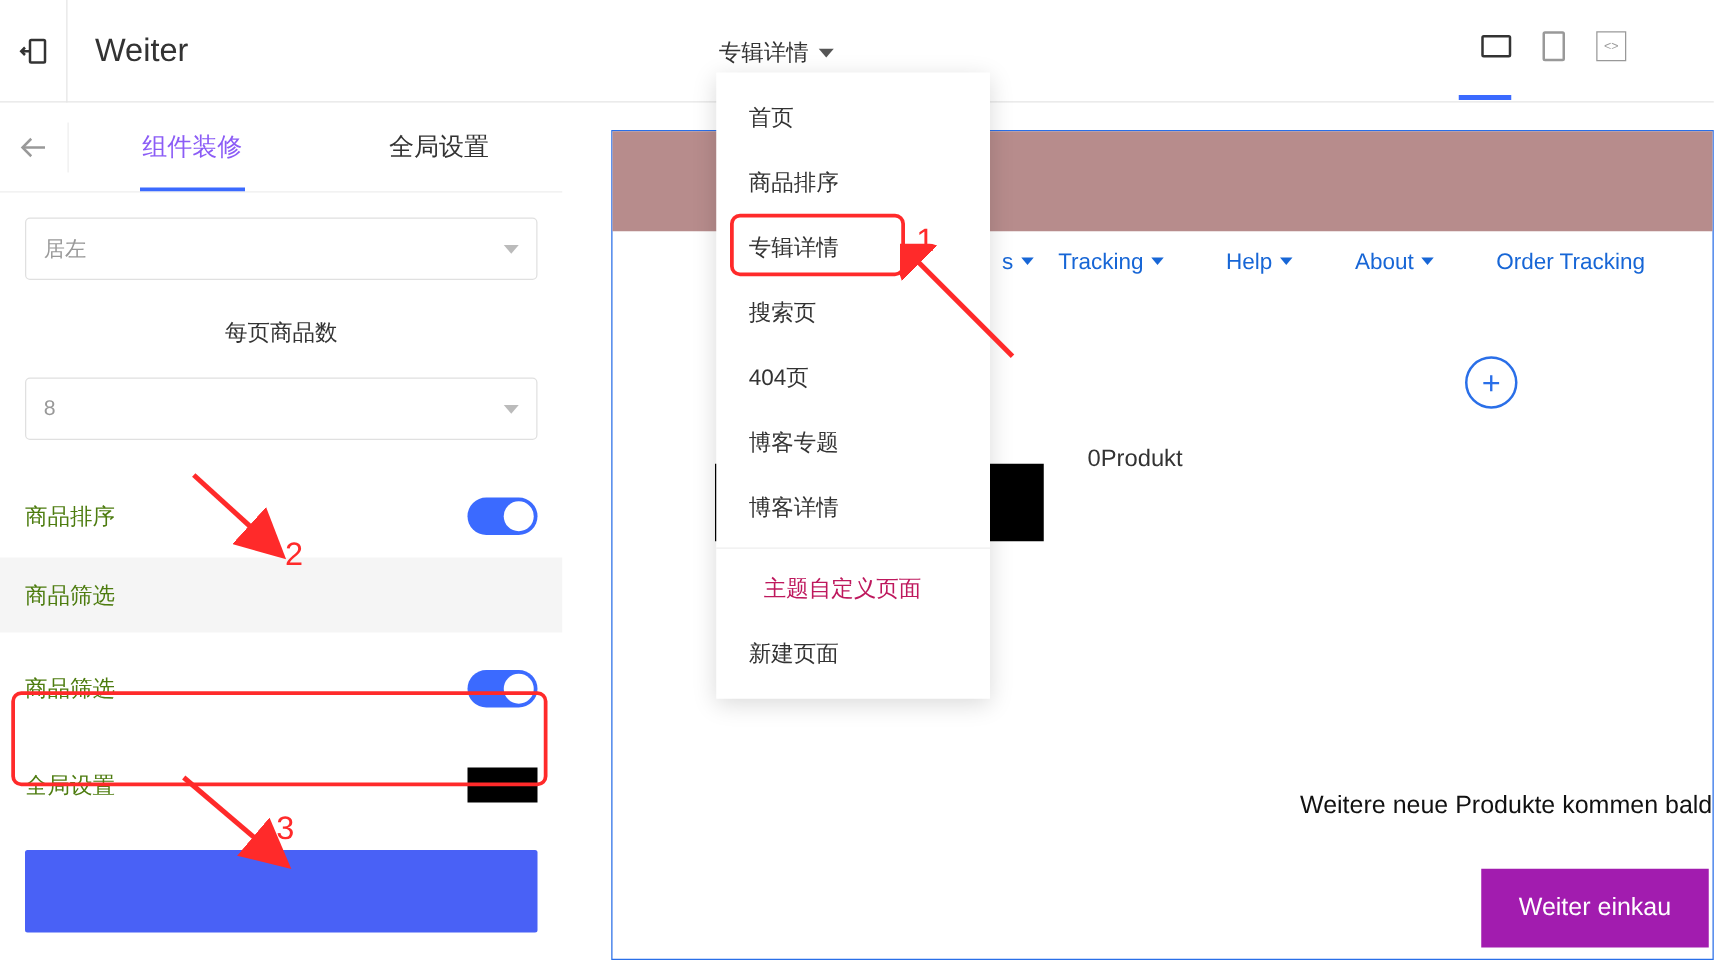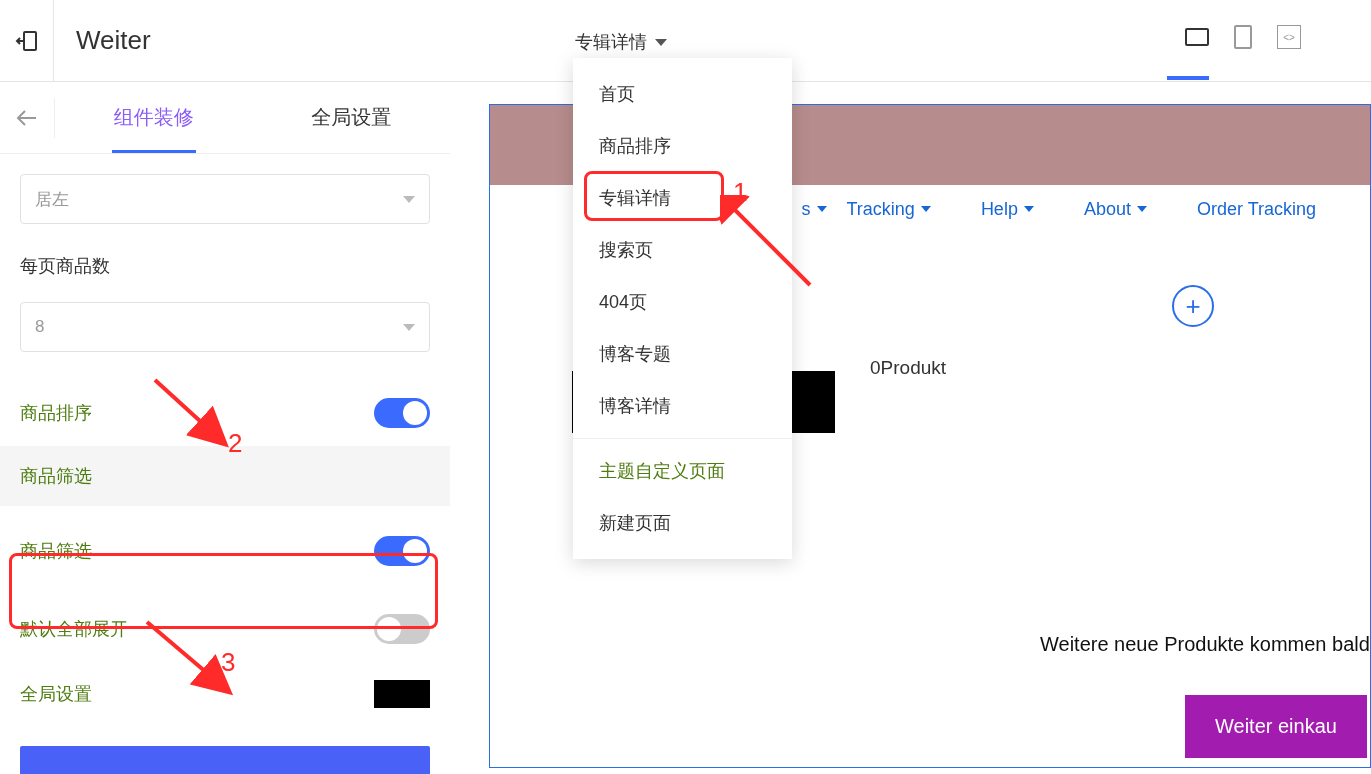--- a/index.html
+++ b/index.html
@@ -17,21 +17,21 @@
 .vp-tab-underline { position: absolute; left: 1167px; top: 76px; width: 42px; height: 4px; background: #3b6aff; }
 
 .sidebar { width: 450px; height: calc(100% - 82px); position: relative; float: left; overflow: hidden; }
 .side-head { height: 72px; display: flex; align-items: center; border-bottom: 1px solid #eee; }
 .back-arrow { width: 55px; display: flex; align-items: center; justify-content: center; border-right: 1px solid #eee; height: 40px; }
 .tabs { display: flex; flex: 1; }
 .tab { flex: 1; text-align: center; font-size: 20px; color: #333; position: relative; cursor: pointer; }
 .tab.active { color: #8b5cf6; }
 .tab.active::after { content: ""; position: absolute; left: 50%; transform: translateX(-50%); bottom: -22px; width: 84px; height: 3px; background: #3b6aff; }
 
-.controls { padding: 12px 20px; }
+.controls { padding: 12px 20px; text-align: center; }
 .select-box { height: 50px; border: 1px solid #e0e0e0; border-radius: 4px; display: flex; align-items: center; justify-content: space-between; padding: 0 14px; color: #999; font-size: 17px; margin-top: 8px; }
 .chev { width: 0; height: 0; border-left: 6px solid transparent; border-right: 6px solid transparent; border-top: 7px solid #bbb; }
 
 .field-label { font-size: 18px; color: #333; margin-top: 30px; margin-bottom: 24px; }
 .row { display: flex; align-items: center; justify-content: space-between; padding: 18px 20px; font-size: 18px; color: #4d7c0f; }
 .row-grey { background: #f5f5f5; }
 
 .toggle { width: 56px; height: 30px; border-radius: 30px; background: #ccc; position: relative; }
 .toggle.on { background: #3b6aff; }
 .toggle .knob { width: 24px; height: 24px; background: #fff; border-radius: 50%; position: absolute; top: 3px; left: 3px; transition: left .2s; }
@@ -57,21 +57,21 @@
 
 .preview-body { padding: 20px 0 0 82px; position: relative; }
 .prod-count { position: absolute; left: 380px; top: 124px; font-size: 19px; color: #333; }
 .black-box { width: 263px; height: 62px; background: #000; margin-top: 118px; }
 .msg { position: absolute; left: 550px; top: 400px; font-size: 20px; color: #111; white-space: nowrap; }
 .black-btn { position: absolute; left: 695px; top: 462px; background: #a21caf; color: #fff; font-size: 20px; padding: 20px 30px; white-space: nowrap; }
 
 .dropdown { position: absolute; left: 573px; top: 58px; width: 219px; background: #fff; box-shadow: 0 4px 18px rgba(0,0,0,.15); padding: 10px 0; z-index: 50; }
 .dd-item { padding: 14px 26px; font-size: 18px; color: #333; cursor: pointer; }
 .dd-sep { border-top: 1px solid #eee; margin: 6px 0; }
-.dd-item.faded { color: #4d7c0f; }
+.dd-item.faded { color: #be185d; margin-left: 12px; }
 .dd-highlight { position: absolute; left: 584px; top: 171px; width: 140px; height: 50px; border: 3px solid #ff2a2a; border-radius: 8px; z-index: 60; pointer-events: none; }
 
 .ann { position: absolute; color: #ff2a2a; font-size: 26px; font-weight: 500; z-index: 70; pointer-events: none; }
 .ann1 { left: 733px; top: 177px; }
 .ann2 { left: 228px; top: 428px; }
 .ann3 { left: 221px; top: 647px; }
 
 svg.arrow { position: absolute; z-index: 65; pointer-events: none; }
 
 </style>
@@ -137,26 +137,20 @@
     <span>商品筛选</span>
   </div>
 
   <div class="row" style="padding-top:30px;padding-bottom:30px">
     <span>商品筛选</span>
     <div class="toggle on">
         <div class="knob"></div>
       </div>
   </div>
 
-  <div class="row">
-    <span>默认全部展开</span>
-    <div class="toggle">
-        <div class="knob"></div>
-      </div>
-  </div>
 
 
   <div class="row">
     <span>全局设置</span>
     <div class="swatch black"></div>
   </div>
 
   <div class="add-btn">
     
   </div>

